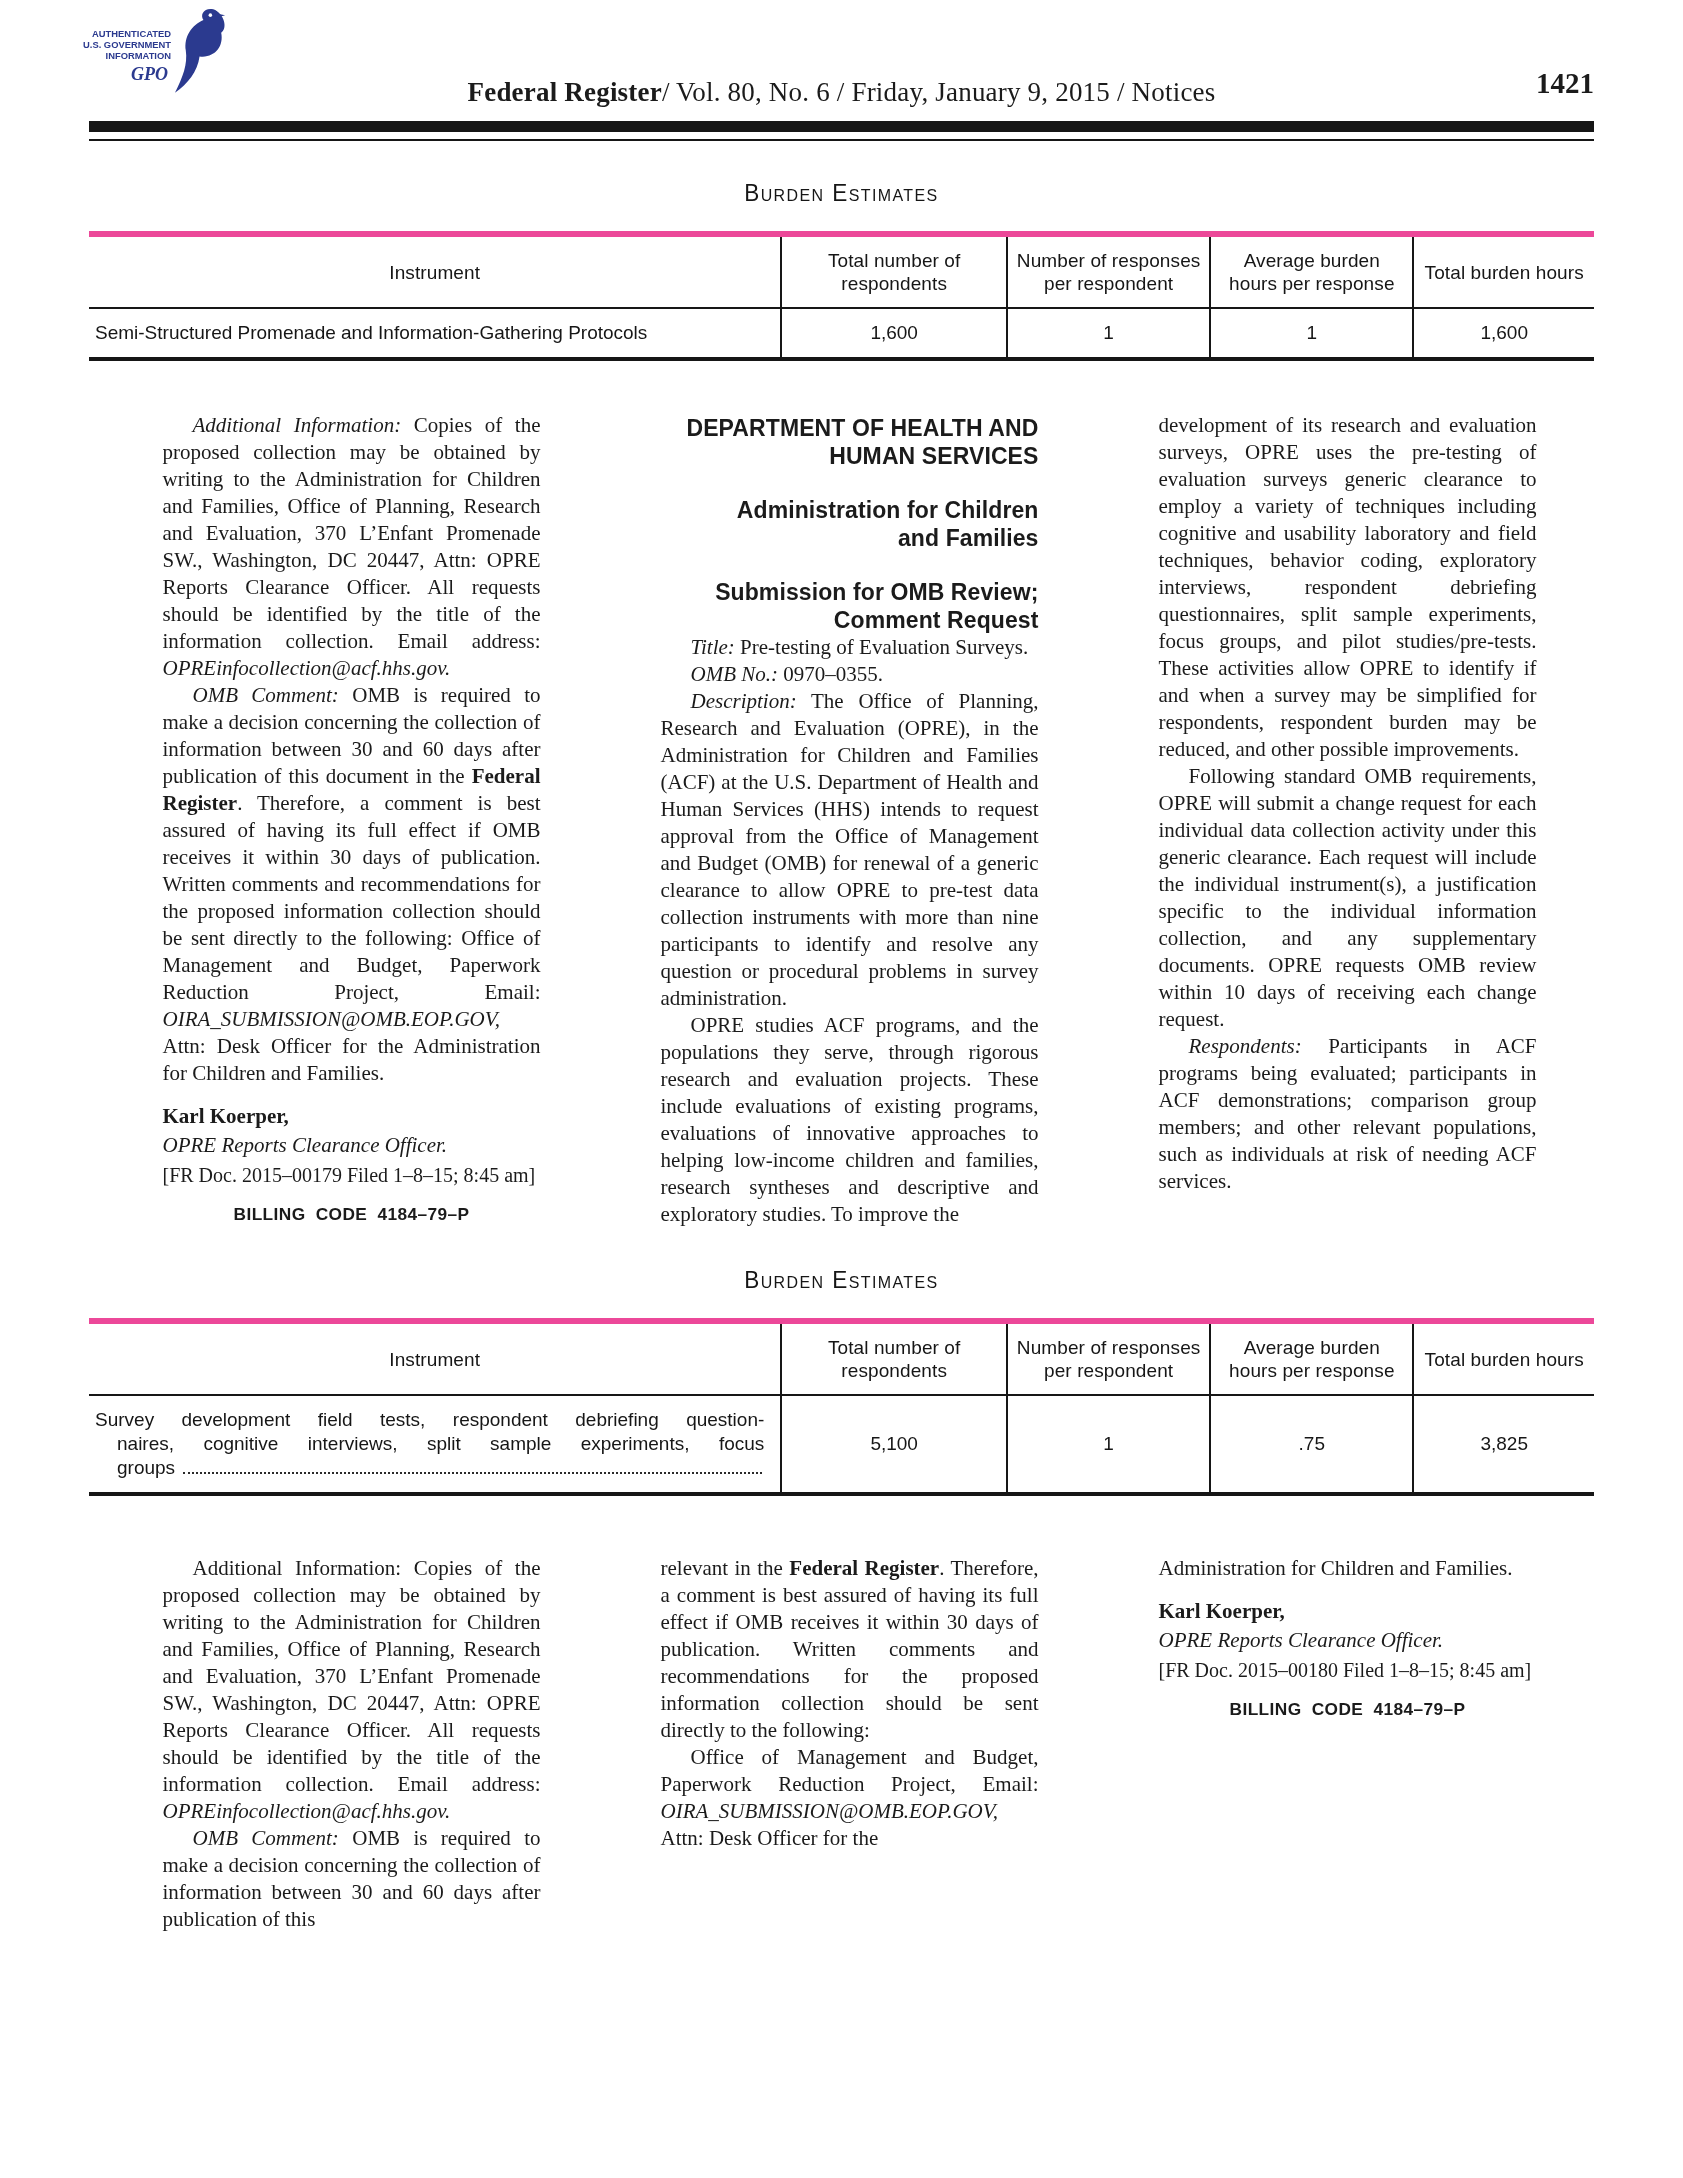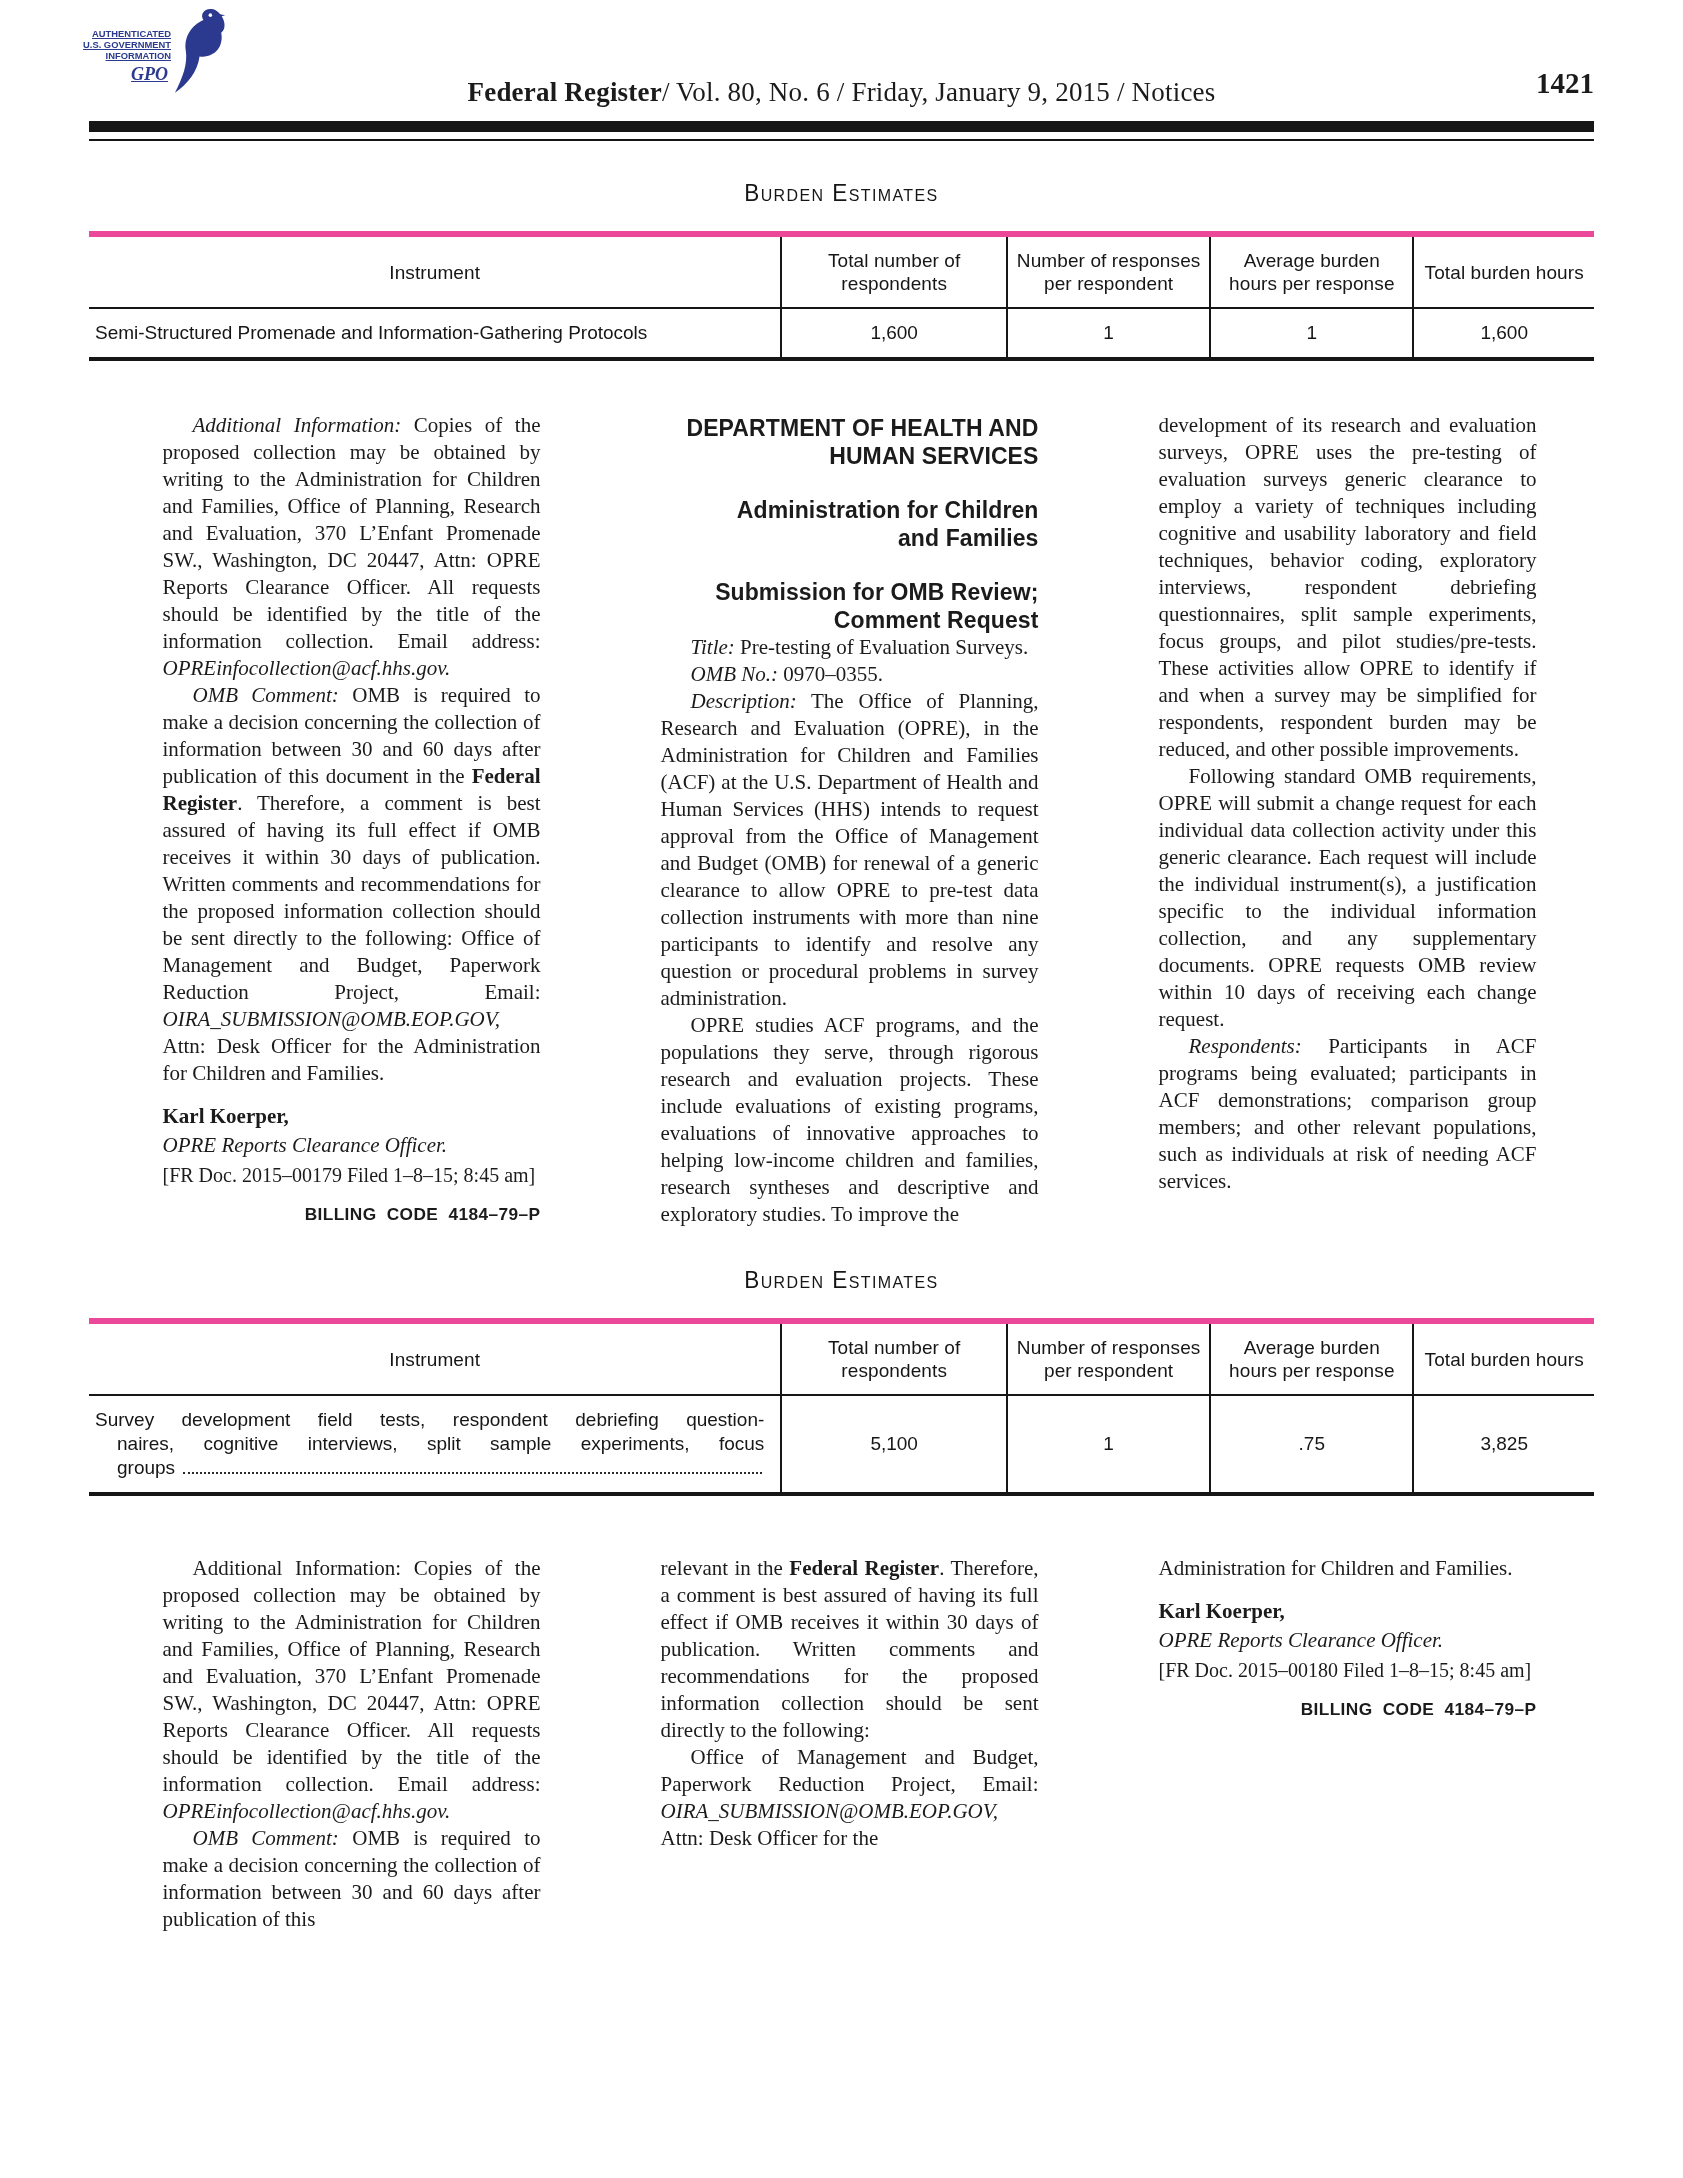--- a/index.html
+++ b/index.html
@@ -4,21 +4,21 @@
 <style>
   html,body { margin:0; padding:0; background:#ffffff; }
   .page {
     width:1683px; height:2178px; background:#ffffff; overflow:hidden;
     font-family:"Liberation Serif", serif; color:#1b1b1b; position:relative;
   }
   
   .header { margin:0 89px; padding-top:16px; position:relative; }
   .logo { position:absolute; left:-6px; top:6px; display:flex; align-items:flex-start; }
   .logo-text { font-family:"Liberation Sans", sans-serif; font-weight:bold; font-size:9.4px;
-               line-height:11px; text-align:right; color:#2b3a8f; padding-top:22px;text-decoration:underline; }
+               line-height:11px; text-align:right; color:#2b3a8f; padding-top:22px; }
   .gpo { font-family:"Liberation Serif", serif; font-style:italic; font-size:18px;
          margin-top:8px; padding-right:3px; }
   .eagle-svg { margin-left:3px; }
   .masthead { text-align:center; padding-top:61px; font-size:27px; letter-spacing:0.2px; }
   .masthead .journal { font-weight:bold; }
   .page-number { position:absolute; right:0; bottom:8px; font-weight:bold; font-size:29px; }
   .rule-thick { height:11px; background:#161616; margin:13px 89px 0; }
   .rule-thin  { height:2px;  background:#161616; margin:7px 89px 0; }
   
   .table-title { text-align:center; margin-top:38px; }
@@ -66,21 +66,21 @@
     font-size:23px; line-height:28px; margin:0; letter-spacing:0.1px;
   }
   .h-dept { margin-top:2px; }
   .h-sub  { margin-top:26px;margin-left:44px; }
   .after-headings { margin-top:26px; }
   
   .sig-name  { font-weight:bold; text-align:left; text-indent:0; margin:16px 0 0; }
   .sig-title { font-style:italic; text-align:left; text-indent:0; margin:2px 0 0; }
   .fr-doc    { font-size:20px; text-align:left; text-indent:0; margin:3px 0 0; }
   .billing   { font-family:"Liberation Sans", sans-serif; font-weight:bold; font-size:17.3px;
-               letter-spacing:0.4px; word-spacing:5px; text-align:right; text-indent:0;
+               letter-spacing:0.4px; word-spacing:5px; text-align:center; text-indent:0;
                margin:12px 0 0; }
 </style>
 </head>
 <body>
 
 <div class="page">
 
   <div class="header">
     <div class="logo">
       <div class="logo-text">

